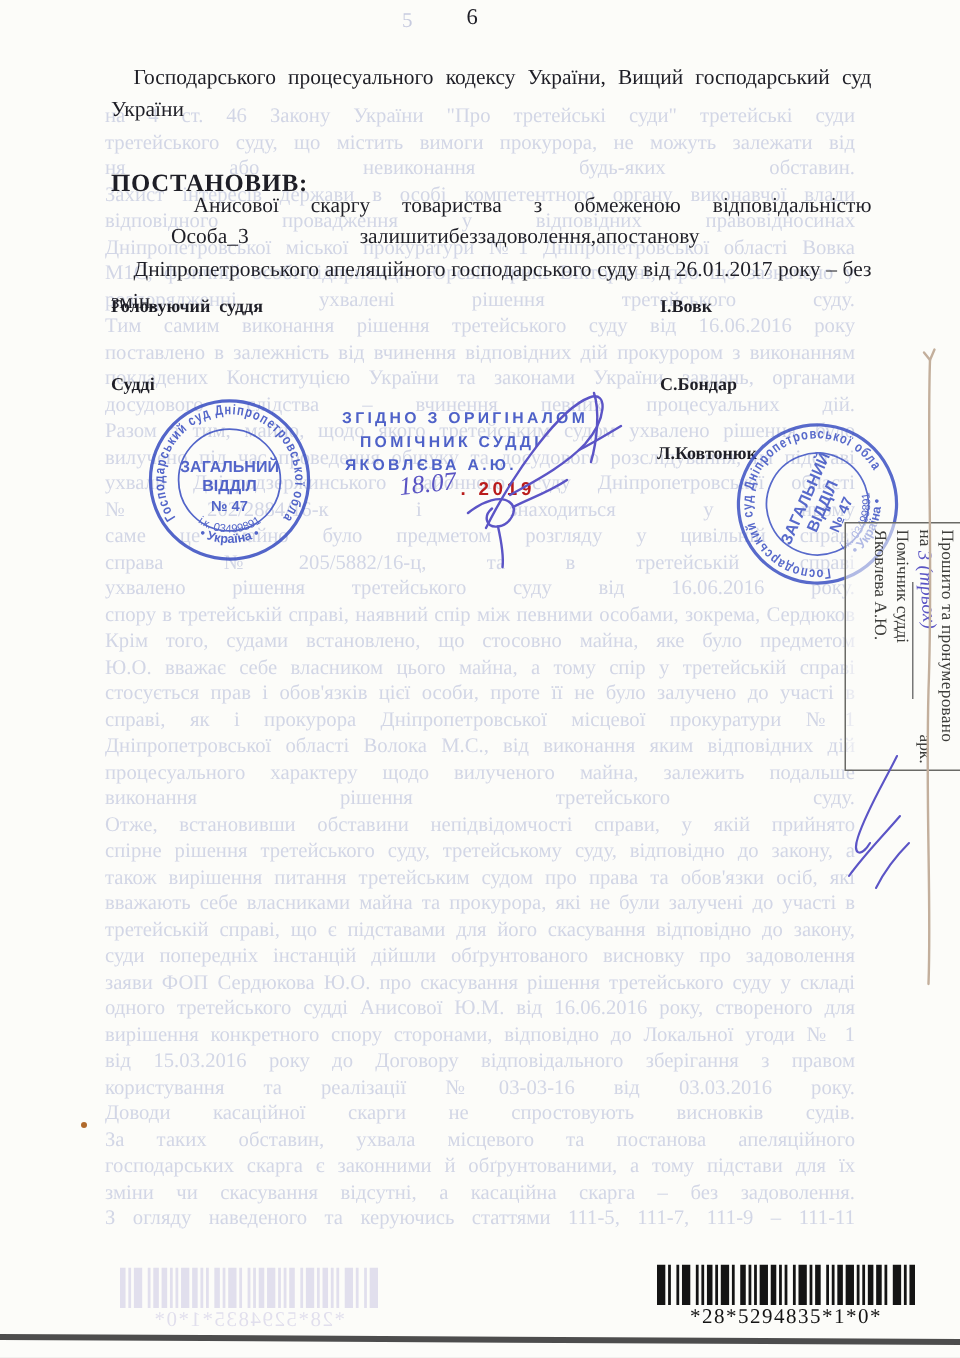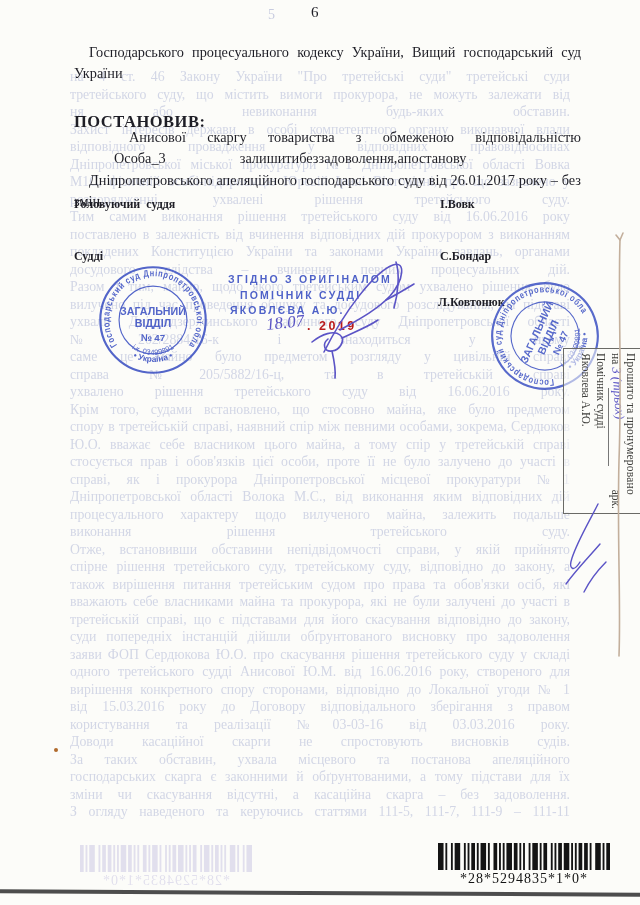--- a/index.html
+++ b/index.html
@@ -60,22 +60,22 @@
       <div>поставлено в залежність від вчинення відповідних дій прокурором з виконанням</div>
       <div>покладених Конституцією України та законами України завдань, органами</div>
       <div>досудового слідства – вчинення певних процесуальних дій.</div>
       <div>Разом з тим, майно, щодо якого третейським судом ухвалено рішення, було</div>
       <div>вилучено під час проведення обшуку та досудового розслідування, на підставі</div>
       <div>ухвали Дніпродзержинського районного суду Дніпропетровської області</div>
       <div>№202/2884/16-к і знаходиться у ньому</div>
       <div>саме це майно було предметом розгляду у цивільній справі</div>
       <div>справа №205/5882/16-ц, та в третейській справі</div>
       <div>ухвалено рішення третейського суду від 16.06.2016 року.</div>
+      <div>спору в третейській справі, наявний спір між певними особами, зокрема, Сердюков</div>
       <div>Крім того, судами встановлено, що стосовно майна, яке було предметом</div>
-      <div>спору в третейській справі, наявний спір між певними особами, зокрема, Сердюков</div>
       <div>Ю.О. вважає себе власником цього майна, а тому спір у третейській справі</div>
       <div>стосується прав і обов'язків цієї особи, проте її не було залучено до участі в</div>
       <div>справі, як і прокурора Дніпропетровської місцевої прокуратури №1</div>
       <div>Дніпропетровської області Волока М.С., від виконання яким відповідних дій</div>
       <div>процесуального характеру щодо вилученого майна, залежить подальше</div>
       <div>виконання рішення третейського суду.</div>
       <div>Отже, встановивши обставини непідвідомчості справи, у якій прийнято</div>
       <div>спірне рішення третейського суду, третейському суду, відповідно до закону, а</div>
       <div>також вирішення питання третейським судом про права та обов'язки осіб, які</div>
       <div>вважають себе власниками майна та прокурора, які не були залучені до участі в</div>

